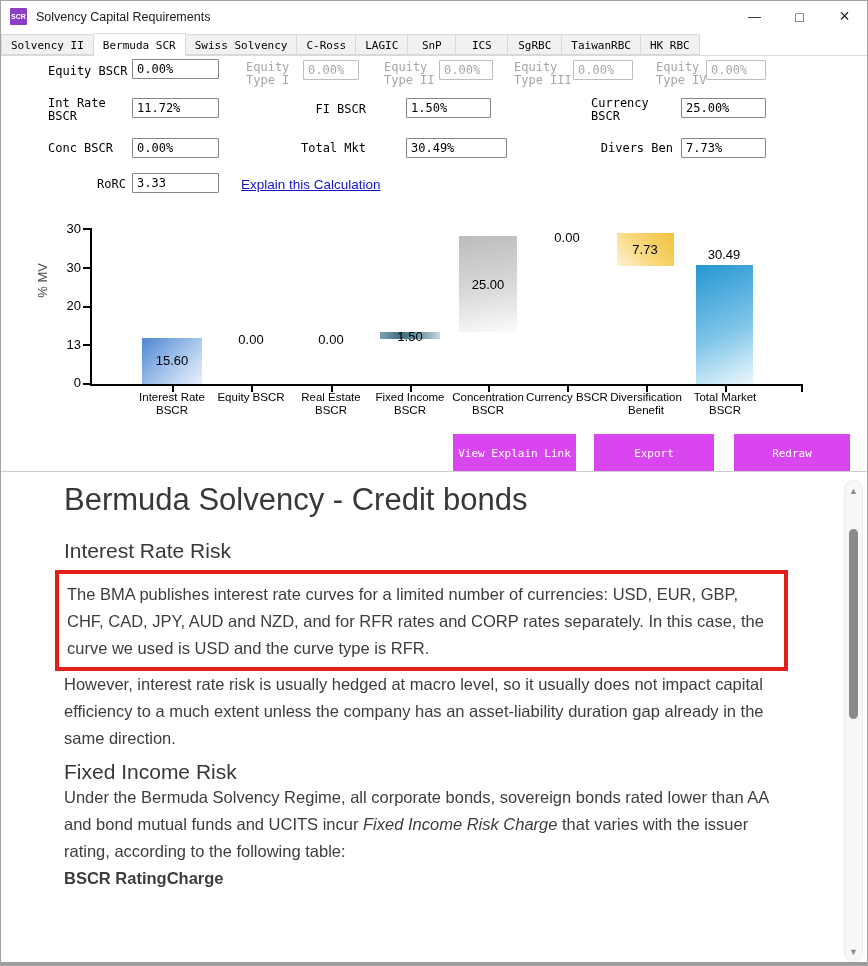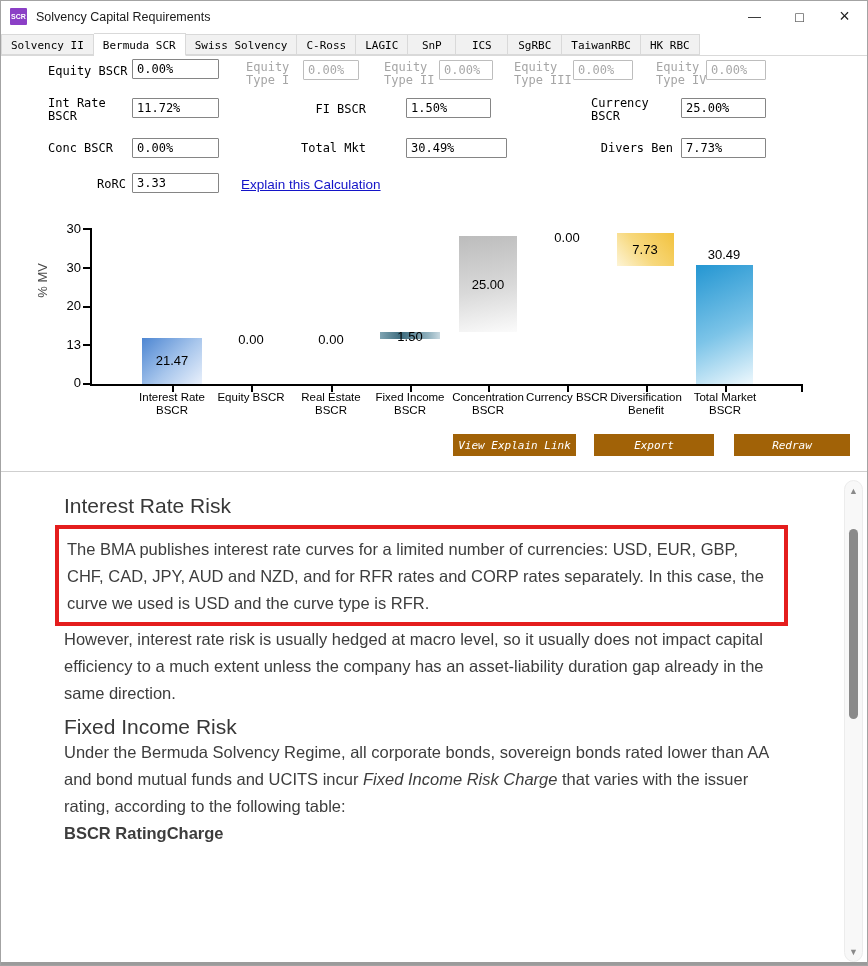--- a/index.html
+++ b/index.html
@@ -38,22 +38,22 @@
   .bar{position:absolute;}
   .bar-ir{background:linear-gradient(135deg,#4d86d2 0%,#a8c6ec 55%,#e9f0fb 100%);}
   .bar-fi{background:linear-gradient(to right,#7fa4b2 0%,#3d6b7d 35%,#8fb0bd 80%,#c8d8e0 100%);}
   .bar-conc{background:linear-gradient(170deg,#bcbcbc 0%,#d9d9d9 55%,#fbfbfb 100%);}
   .bar-div{background:linear-gradient(230deg,#f2c23e 0%,#f7d87c 55%,#fdf4d6 100%);}
   .bar-total{background:linear-gradient(155deg,#2496d2 0%,#7cc4e8 55%,#eef8fd 100%);}
   .vlabel{position:absolute;width:60px;text-align:center;font-size:13px;color:#000;}
   .xcat{position:absolute;width:88px;text-align:center;font-size:11.5px;line-height:13px;color:#000;top:390px;}
   .xtick{position:absolute;top:385px;width:1.6px;height:6px;background:#000;}
   
-  .blackbtn{position:absolute;top:433px;height:22px;background:#a16207;color:#fff;display:flex;align-items:center;justify-content:center;
-    font-family:"DejaVu Sans Mono",monospace;font-size:11px;cursor:pointer;font-style:italic;}
+  .blackbtn{position:absolute;top:433px;height:38px;background:#d946ef;color:#fff;display:flex;align-items:center;justify-content:center;
+    font-family:"DejaVu Sans Mono",monospace;font-size:11px;cursor:pointer;}
   
   .docpane{position:absolute;top:471px;left:0;width:845px;height:494px;overflow:hidden;background:#fff;
     padding:0 55px 0 63px;box-sizing:border-box;color:#3d3d3d;}
   .docpane h1{margin:11px 0 0;font-size:31px;line-height:1.1;font-weight:400;color:#383838;}
   .docpane h2{margin:22px 0 0;font-size:21px;line-height:1.15;font-weight:400;color:#383838;}
   .docpane h2.h2-fixed{margin-top:8px;}
   .docpane p{margin:0;font-size:16.5px;line-height:27px;}
   .redbox{margin:7px 0 0 -9px;width:733px;box-sizing:border-box;border:4px solid #e41d1d;padding:1px 10px 5px 8px;}
   .redbox p.pb1{margin-top:3px;}
   .redbox p.pb2{margin-top:6px;}
@@ -149,21 +149,21 @@
   <span class="ytick-label" style="left:56px;top:297px;">20</span>
   <span class="ytick-label" style="left:56px;top:336px;">13</span>
   <span class="ytick-label" style="left:56px;top:374px;">0</span>
 
   <div class="bar bar-ir" style="left:141px;top:337px;width:60px;height:46px;"></div>
   <div class="bar bar-fi" style="left:379px;top:331px;width:60px;height:7px;"></div>
   <div class="bar bar-conc" style="left:458px;top:235px;width:58px;height:96px;"></div>
   <div class="bar bar-div" style="left:616px;top:232px;width:57px;height:33px;"></div>
   <div class="bar bar-total" style="left:695px;top:264px;width:57px;height:119px;"></div>
 
-  <span class="vlabel" style="left:141px;top:352px;">21.47</span>
+  <span class="vlabel" style="left:141px;top:352px;">15.60</span>
   <span class="vlabel" style="left:220px;top:331px;">0.00</span>
   <span class="vlabel" style="left:300px;top:331px;">0.00</span>
   <span class="vlabel" style="left:379px;top:328px;">1.50</span>
   <span class="vlabel" style="left:457px;top:276px;">25.00</span>
   <span class="vlabel" style="left:536px;top:229px;">0.00</span>
   <span class="vlabel" style="left:614px;top:241px;">7.73</span>
   <span class="vlabel" style="left:693px;top:246px;">30.49</span>
 
   <div class="xtick" style="left:171px;"></div>
   <div class="xtick" style="left:250px;"></div>
@@ -184,20 +184,21 @@
   <span class="xcat" style="left:601px;">Diversification Benefit</span>
   <span class="xcat" style="left:680px;">Total Market BSCR</span>
 
   <div class="blackbtn" style="left:452px;width:123px;">View Explain Link</div>
   <div class="blackbtn" style="left:593px;width:120px;">Export</div>
   <div class="blackbtn" style="left:733px;width:116px;">Redraw</div>
 
   <div class="pane-divider"></div>
 
   <div class="docpane">
+    <h1>Bermuda Solvency - Credit bonds</h1>
     <h2>Interest Rate Risk</h2>
     <div class="redbox">
       <p class="pb2">The BMA publishes interest rate curves for a limited number of currencies: USD, EUR, GBP, CHF, CAD, JPY, AUD and NZD, and for RFR rates and CORP rates separately. In this case, the curve we used is USD and the curve type is RFR.</p>
     </div>
     <p class="p3">However, interest rate risk is usually hedged at macro level, so it usually does not impact capital efficiency to a much extent unless the company has an asset-liability duration gap already in the same direction.</p>
     <h2 class="h2-fixed">Fixed Income Risk</h2>
     <p class="p4"><span>Under the Bermuda Solvency Regime, all corporate bonds, sovereign bonds rated lower than AA and bond mutual funds and UCITS incur </span><i>Fixed Income Risk Charge</i><span> that varies with the issuer rating, according to the following table:</span></p>
     <p class="tbl-head">BSCR RatingCharge</p>
   </div>
 

